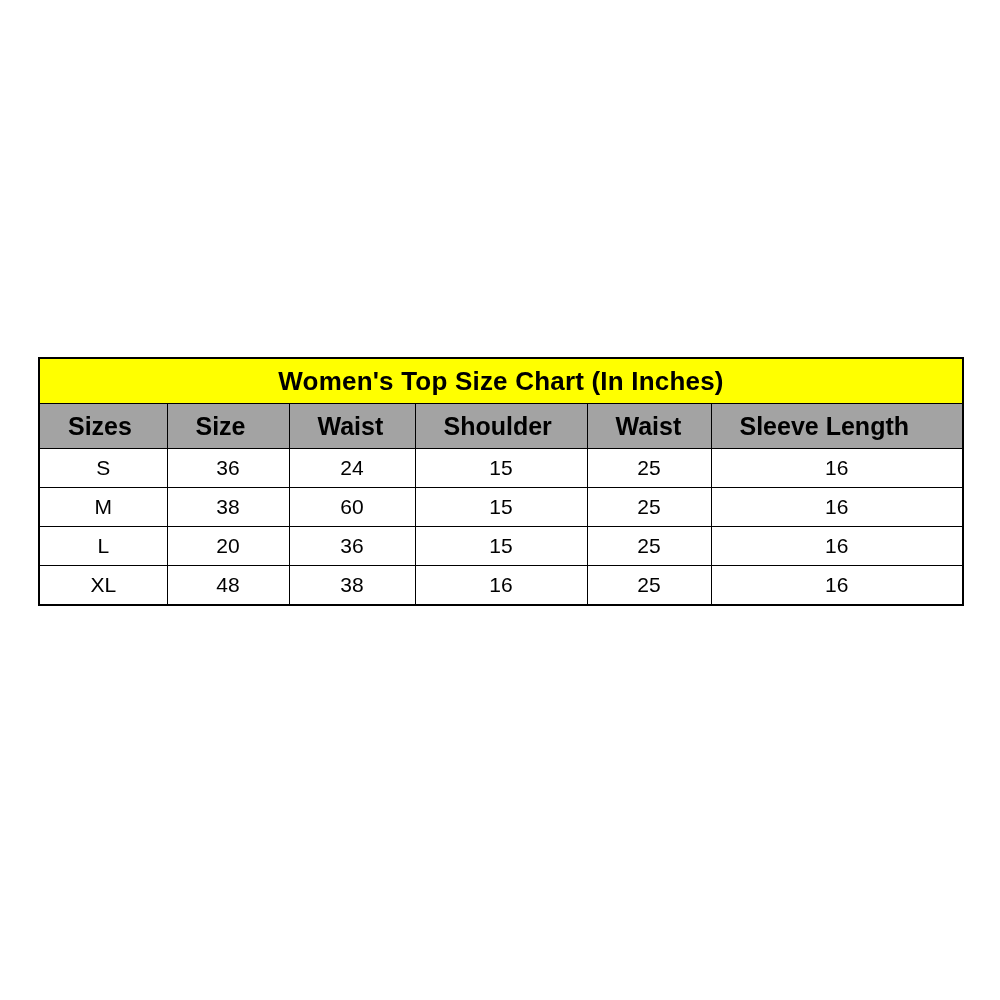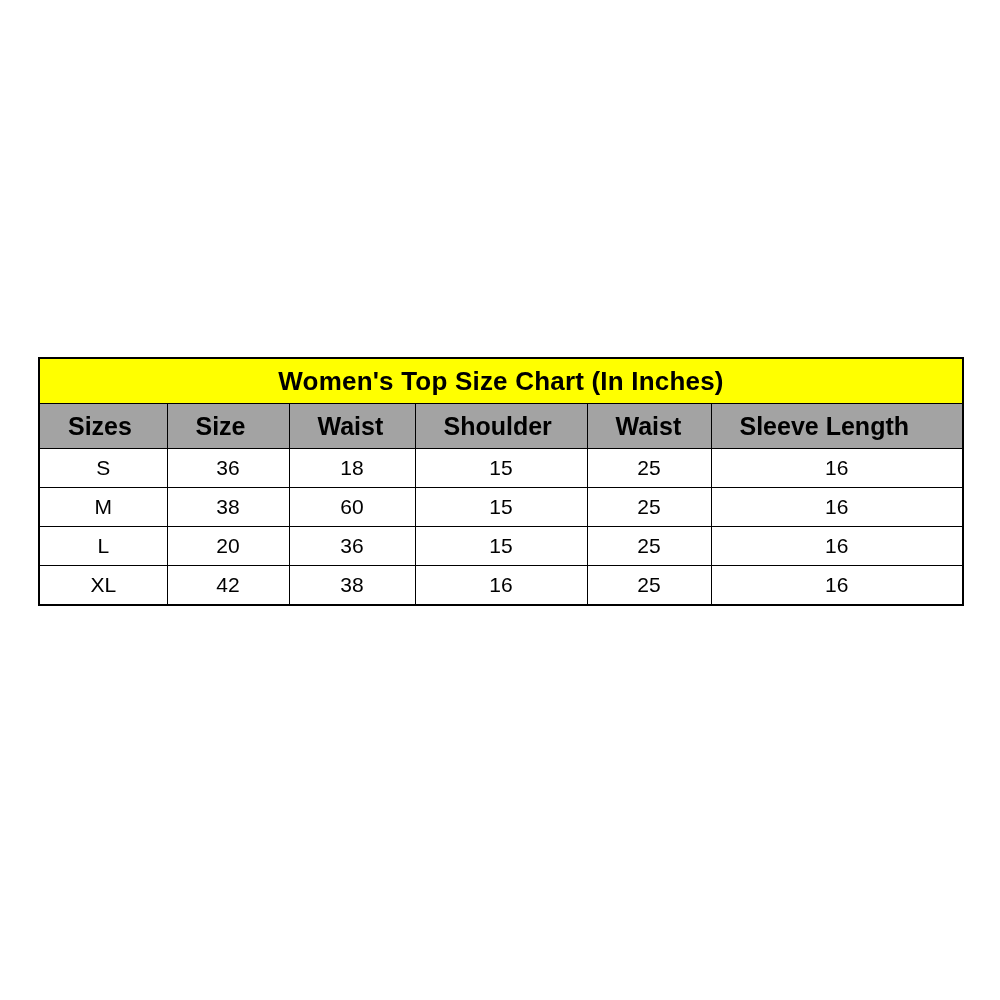--- a/index.html
+++ b/index.html
@@ -84,21 +84,21 @@
         <th>Sizes</th>
         <th>Size</th>
         <th>Waist</th>
         <th>Shoulder</th>
         <th>Waist</th>
         <th>Sleeve Length</th>
       </tr>
       <tr class="data-row">
         <td>S</td>
         <td>36</td>
-        <td>18</td>
+        <td>24</td>
         <td>15</td>
         <td>25</td>
         <td>16</td>
       </tr>
       <tr class="data-row">
         <td>M</td>
         <td>38</td>
         <td>60</td>
         <td>15</td>
         <td>25</td>
@@ -107,21 +107,21 @@
       <tr class="data-row">
         <td>L</td>
         <td>20</td>
         <td>36</td>
         <td>15</td>
         <td>25</td>
         <td>16</td>
       </tr>
       <tr class="data-row">
         <td>XL</td>
-        <td>42</td>
+        <td>48</td>
         <td>38</td>
         <td>16</td>
         <td>25</td>
         <td>16</td>
       </tr>
     </tbody>
   </table>
 </div>
 
 </body></html>

